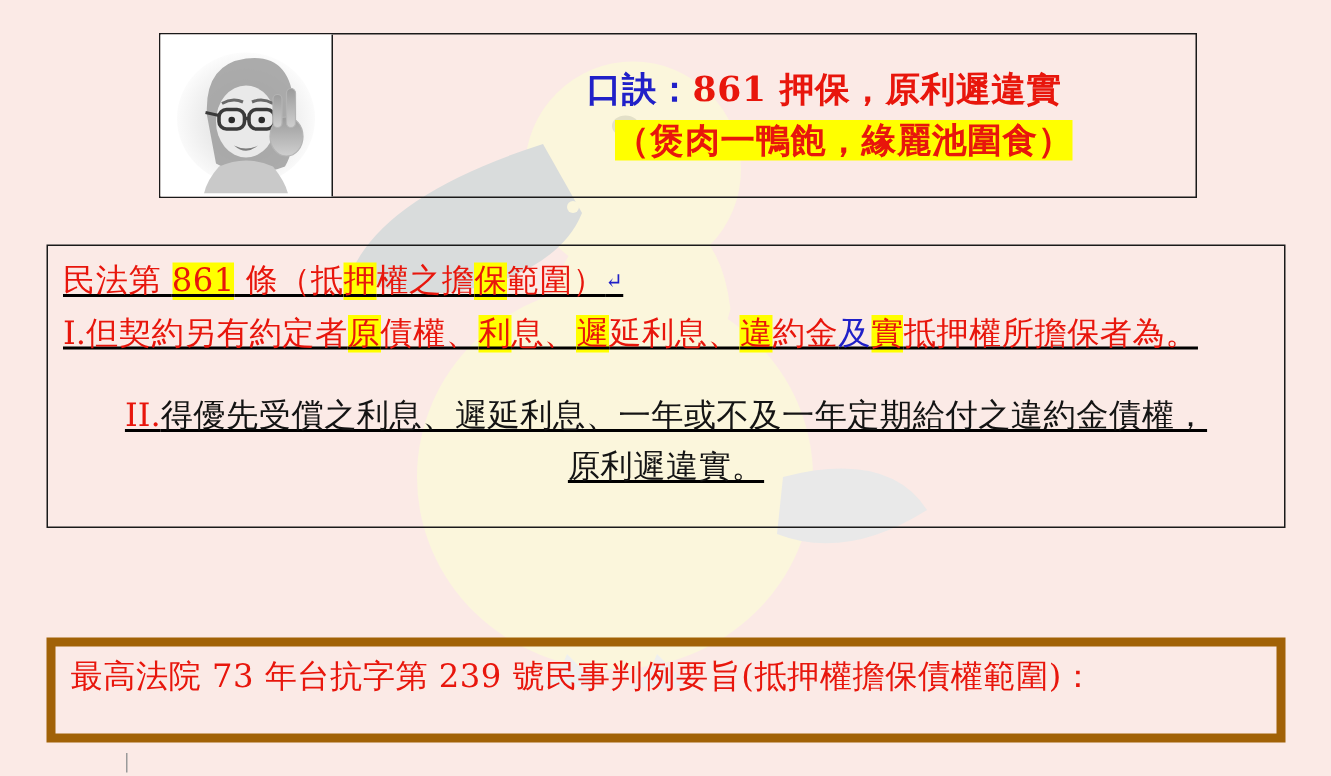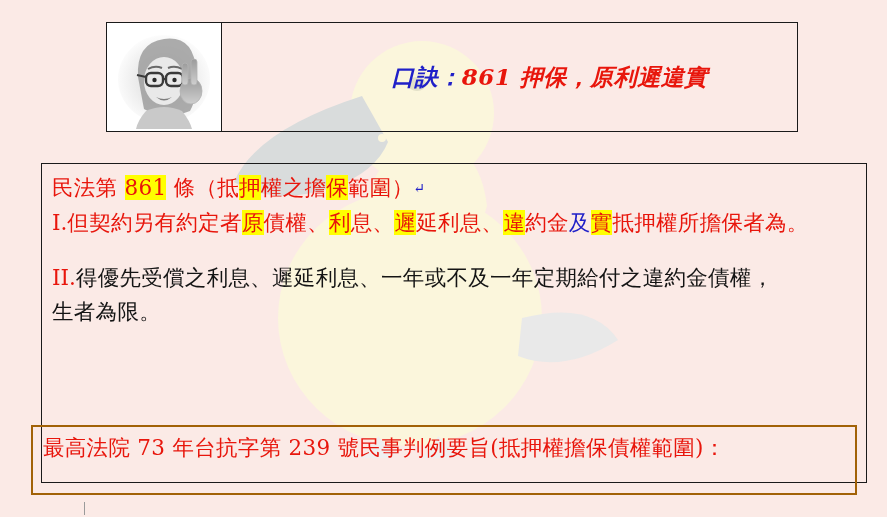--- a/index.html
+++ b/index.html
@@ -53,73 +53,73 @@
   #avatar-sketch { display:block; }
   #mnemonic-text-cell {
     flex: 1;
     position: relative;
     display: flex;
     flex-direction: column;
     align-items: center;
     justify-content: center;
     padding-left: 80px;
     box-sizing: border-box;
-    font-style: italic;
   }
   .mnemonic-line {
     font-size: 23px;
     font-weight: bold;
     line-height: 1.48;
     letter-spacing: 0.5px;
     white-space: nowrap;
   }
   .mnemonic-line.line2 { padding-left: 26px; }
 
   
   #statute-box {
     position: absolute;
-    left: 41px;
+    left: 31px;
     top: 163px;
     width: 826px;
-    height: 320px;
+    height: 189px;
     border: 1px solid #1a1a1a;
     background: transparent;
     box-sizing: border-box;
     z-index: 2;
     padding: 7px 10px 0 10px;
+    text-decoration: underline;
   }
   
   #precedent-box {
     position: absolute;
     left: 31px;
     top: 425px;
     width: 826px;
     height: 70px;
-    border: 2px solid #a16207;
+    border: 6px solid #a16207;
     background: transparent;
     box-sizing: border-box;
     z-index: 2;
     padding: 4px 10px 0 10px;
   }
 
   .para {
     font-size: 21.5px;
     line-height: 1.62;
     letter-spacing: 0.3px;
     white-space: nowrap;
   }
   .para.spacer { height: 20px; }
 
   
   .red   { color: #e8160c; }
   .blue  { color: #2020c8; }
   .black { color: #141414; }
   .hl    { background: #ffff00; }
 
-  .para.blackpara { font-size: 21.5px; color:#141414; }
+  .para.blackpara { font-size: 21.5px; color:#141414;text-align:center; }
 
   .roman { letter-spacing: 0px; }
 
   .cr-mark { color:#2020c8; font-size:14px; vertical-align: 2px; }
 
   #cursor-mark {
     position: absolute;
     left: 84px;
     top: 502px;
     width: 1px;
@@ -193,41 +193,44 @@
         <rect x="74" y="38" width="6" height="22" rx="3"></rect>
         <rect x="83" y="34" width="6" height="26" rx="3"></rect>
       </g>
     </svg>
   </div>
 
   <div id="mnemonic-text-cell">
     <div class="mnemonic-line line1">
       <span class="blue">口訣：</span><span class="red">861 押保，原利遲違實</span>
     </div>
+    <div class="mnemonic-line line2">
+      <span class="red hl">（煲肉一鴨飽，緣麗池圍食）</span>
+    </div>
   </div>
 </div>
 
 <div id="statute-box">
 
   <div class="para">
     <span class="red">民法第 </span><span class="red hl">861</span><span class="red"> 條（抵</span><span class="red hl">押</span><span class="red">權之擔</span><span class="red hl">保</span><span class="red">範圍）</span><span class="cr-mark">↵</span>
   </div>
 
   <div class="para">
     <span class="red roman">I.</span><span class="red">但契約另有約定者</span><span class="red hl">原</span><span class="red">債權、</span><span class="red hl">利</span><span class="red">息、</span><span class="red hl">遲</span><span class="red">延利息、</span><span class="red hl">違</span><span class="red">約金</span><span class="blue">及</span><span class="red hl">實</span><span class="red">抵押權所擔保者為。</span>
   </div>
 
 
   <div class="para spacer"></div>
 
   <div class="para blackpara">
     <span class="red roman">II.</span><span class="black">得優先受償之利息、遲延利息、一年或不及一年定期給付之違約金債權，</span>
   </div>
   <div class="para blackpara">
-    <span class="black">生者為限。</span>
+    <span class="black">原利遲違實。</span>
   </div>
 </div>
 
 <div id="precedent-box">
   <div class="para">
     <span class="red">最高法院 73 年台抗字第 239 號民事判例要旨(抵押權擔保債權範圍)：</span>
   </div>
 </div>
 
 <div id="cursor-mark"></div>

